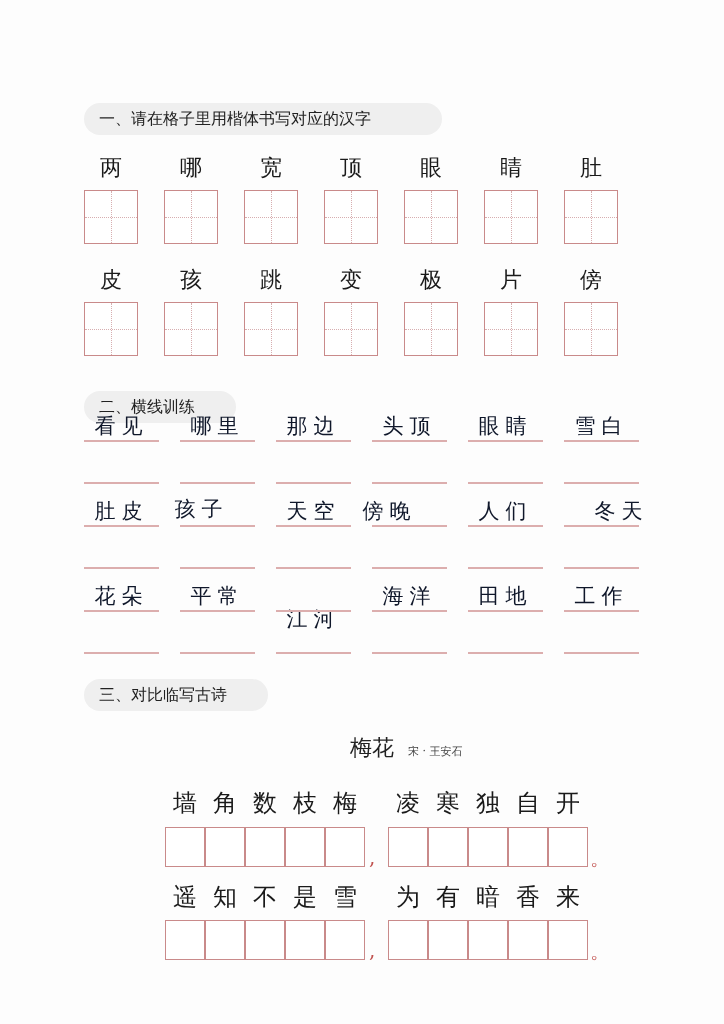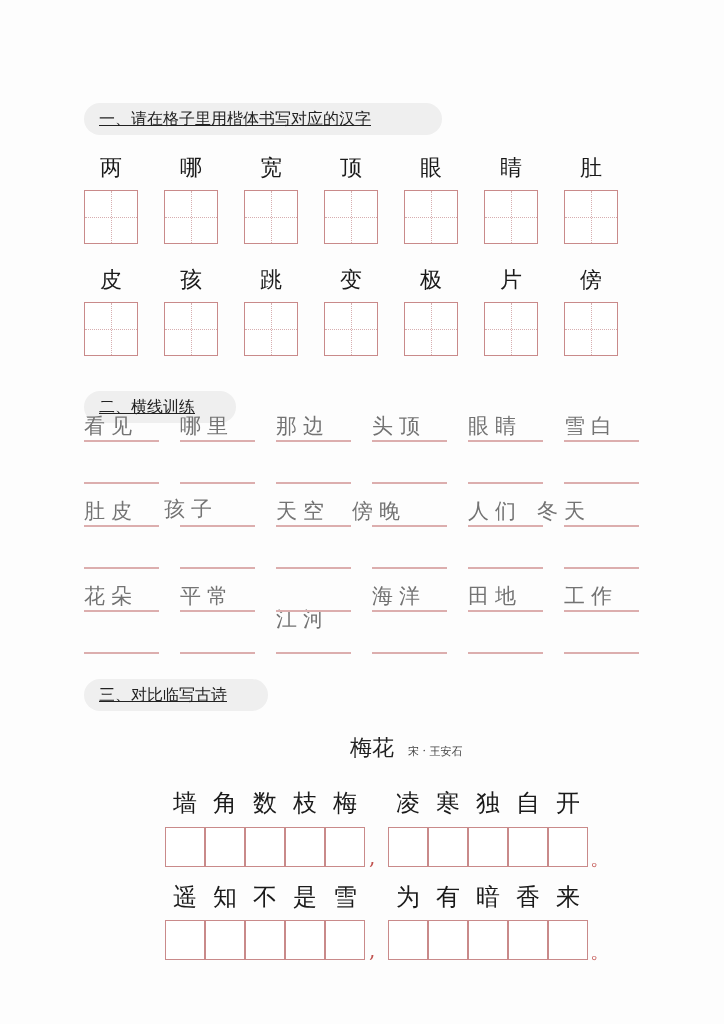--- a/index.html
+++ b/index.html
@@ -1,33 +1,33 @@
 <!DOCTYPE html>
 <html><head>
   <meta charset="utf-8">
   <style>
     * { box-sizing: border-box; margin: 0; padding: 0; }
     html, body { width: 724px; height: 1024px; background: #fdfdfd; overflow: hidden; }
     body { position: relative; font-family: "DejaVu Serif", "Liberation Serif", serif; color: #222; }
     .pill {
       position: absolute; height: 32px; border-radius: 16px; background: #efefef;
       font-family: "DejaVu Sans", "Liberation Sans", sans-serif; font-size: 16px; color: #222;
-      line-height: 32px; padding-left: 15px; text-decoration: underline;
+      line-height: 32px; padding-left: 15px;
     }
     .char { position: absolute; width: 54px; text-align: center; font-size: 22px; line-height: 26px; color: #1a1a1a; }
     .tianzi {
       position: absolute; width: 54px; height: 54px; border: 1.5px solid #c98a8a; background: #fff;
     }
     .tianzi::before {
       content: ""; position: absolute; left: 50%; top: 0; bottom: 0; border-left: 1px dotted #d7aeb0;
     }
     .tianzi::after {
       content: ""; position: absolute; top: 50%; left: 0; right: 0; border-top: 1px dotted #d7aeb0;
     }
-    .word { position: absolute; width: 75px; font-size: 21px; line-height: 26px; letter-spacing: 6px; color: #737373; }
+    .word { position: absolute; width: 75px; text-align: center; font-size: 21px; line-height: 26px; letter-spacing: 6px; color: #0f172a; }
     .hline { position: absolute; width: 75px; height: 0; border-top: 2px solid #dcaeae; }
     .poem-title { position: absolute; left: 350px; top: 733px; font-size: 22px; color: #222; }
     .poem-author { font-size: 11px; color: #444; margin-left: 14px; }
     .pchar { position: absolute; width: 40px; text-align: center; font-size: 24px; line-height: 30px; color: #1a1a1a; }
     .pbox { position: absolute; width: 40px; height: 40px; border: 1.5px solid #c98a8a; background: #fff; }
     .punct { position: absolute; font-size: 20px; color: #c0504d; }
   </style>
 </head>
 <body>
 
@@ -97,21 +97,21 @@
     <div class="hline" style="left: 180px; top: 567px;"></div>
     <div class="word" style="left: 276px; top: 498px;">天空</div>
     <div class="hline" style="left: 276px; top: 525px;"></div>
     <div class="hline" style="left: 276px; top: 567px;"></div>
     <div class="word" style="left: 352px; top: 498px;">傍晚</div>
     <div class="hline" style="left: 372px; top: 525px;"></div>
     <div class="hline" style="left: 372px; top: 567px;"></div>
     <div class="word" style="left: 468px; top: 498px;">人们</div>
     <div class="hline" style="left: 468px; top: 525px;"></div>
     <div class="hline" style="left: 468px; top: 567px;"></div>
-    <div class="word" style="left: 537px; top: 498px;">冬天</div>
+    <div class="word" style="left: 584px; top: 498px;">冬天</div>
     <div class="hline" style="left: 564px; top: 525px;"></div>
     <div class="hline" style="left: 564px; top: 567px;"></div>
     <div class="word" style="left: 84px; top: 583px;">花朵</div>
     <div class="hline" style="left: 84px; top: 610px;"></div>
     <div class="hline" style="left: 84px; top: 652px;"></div>
     <div class="word" style="left: 180px; top: 583px;">平常</div>
     <div class="hline" style="left: 180px; top: 610px;"></div>
     <div class="hline" style="left: 180px; top: 652px;"></div>
     <div class="word" style="left: 276px; top: 606px;">江河</div>
     <div class="hline" style="left: 276px; top: 610px;"></div>

